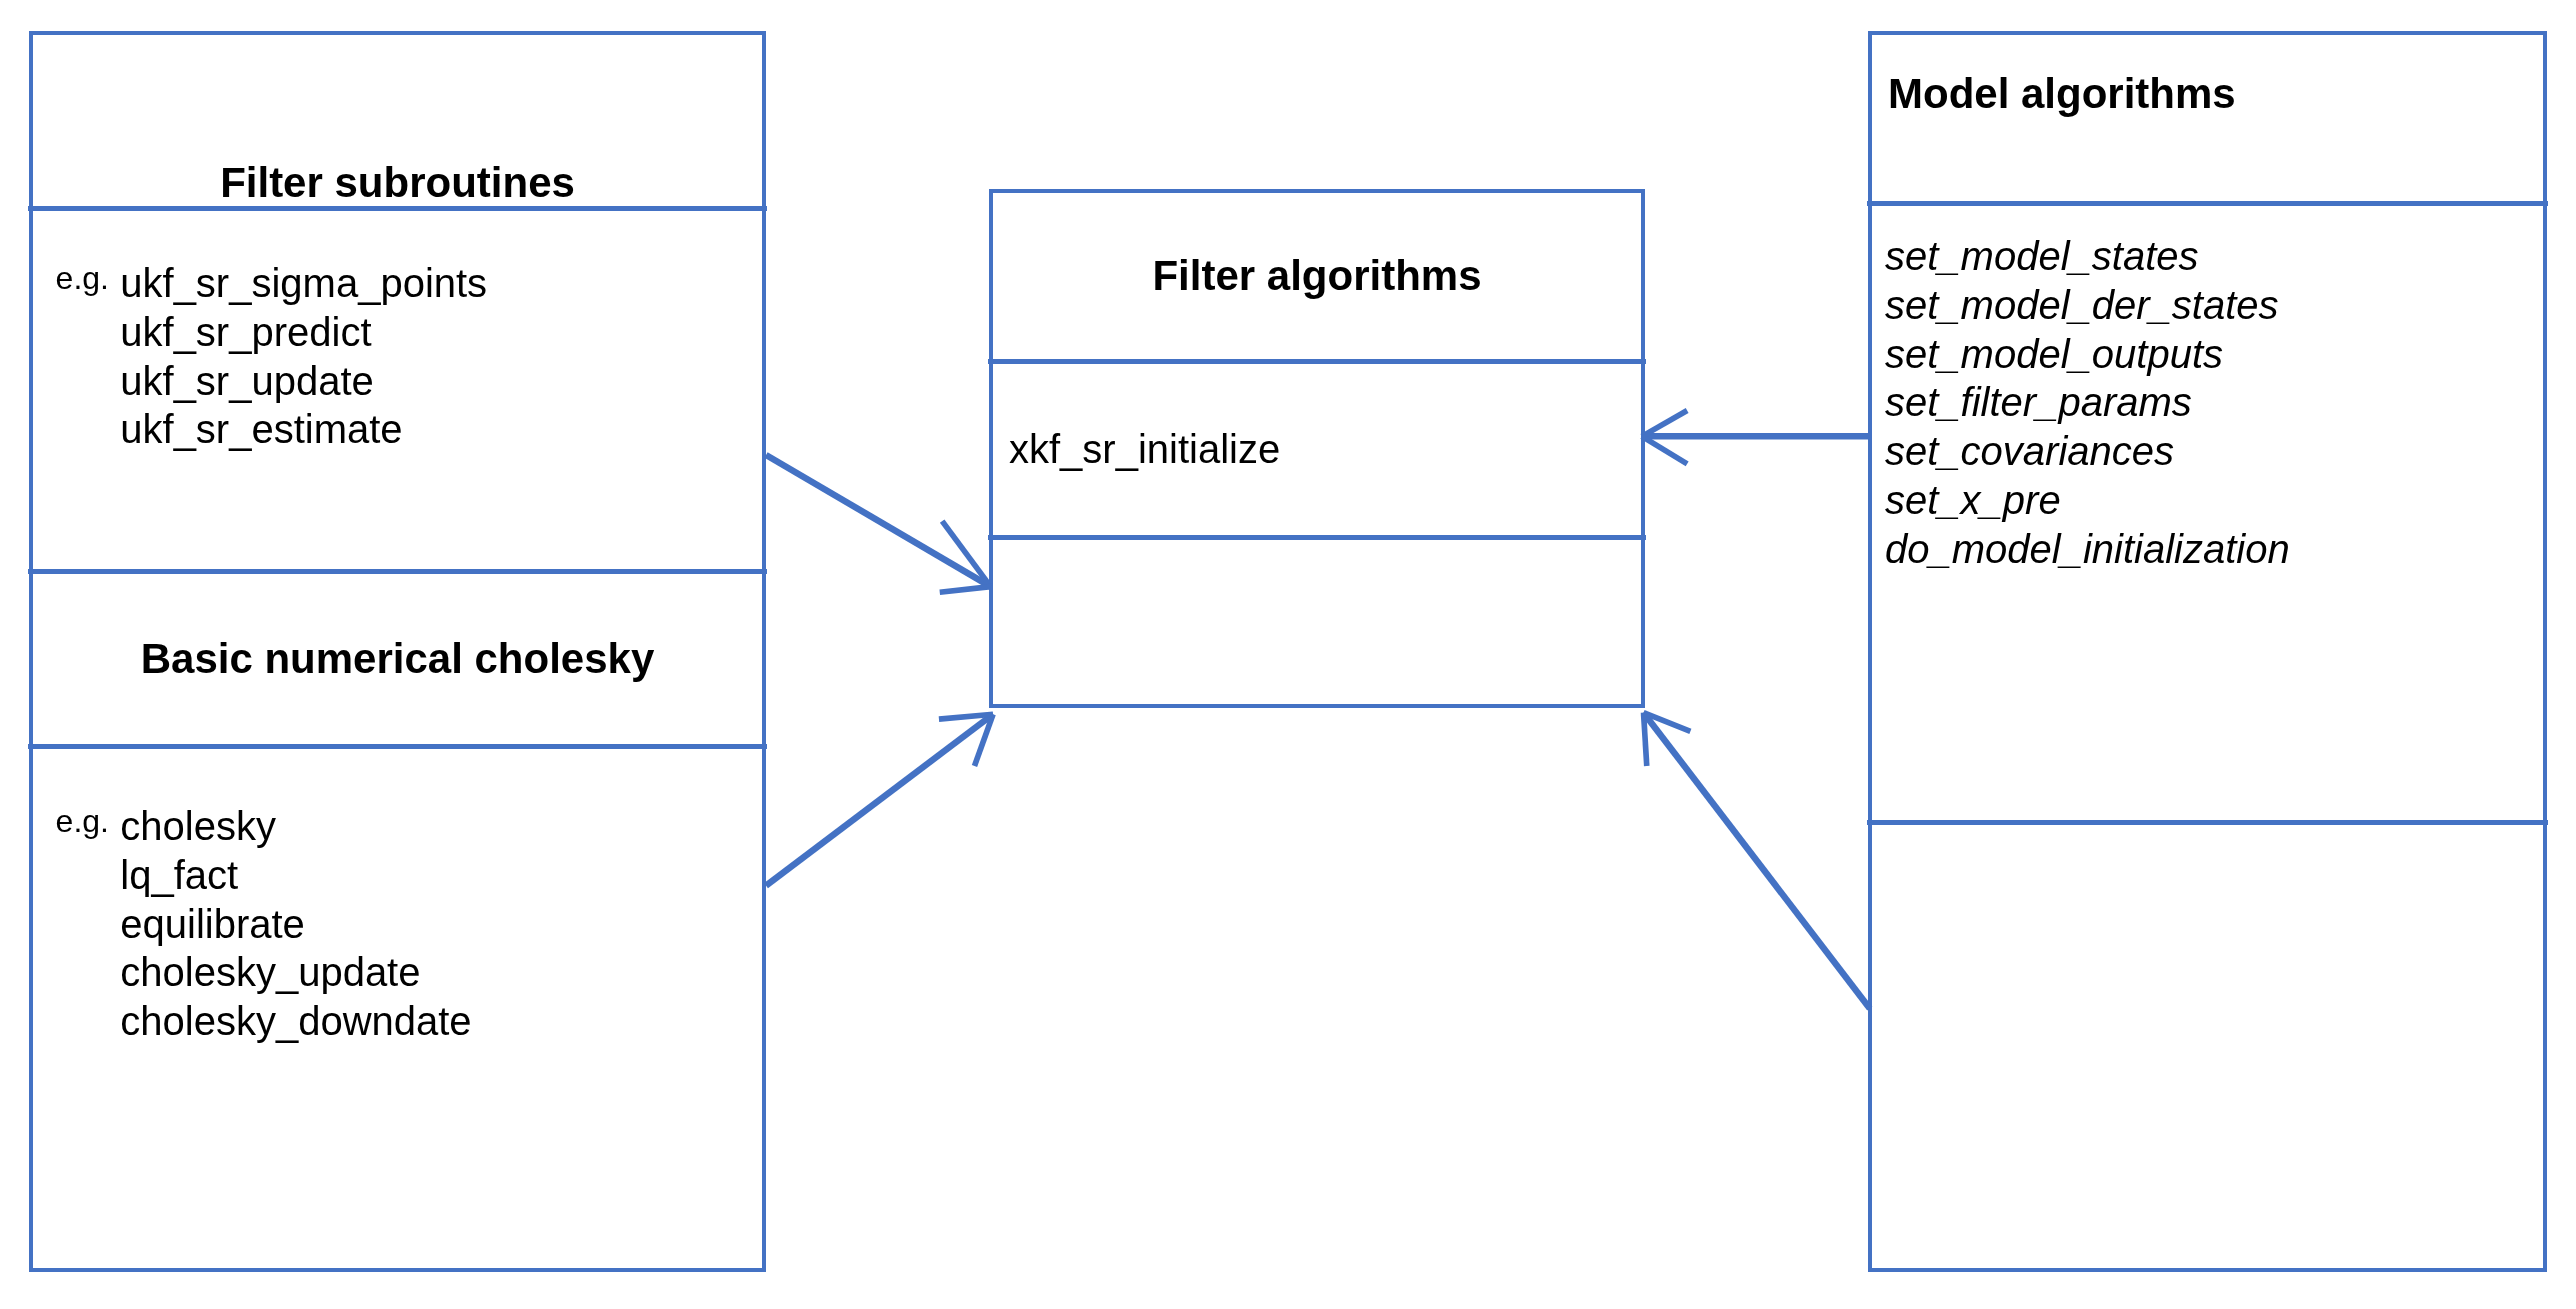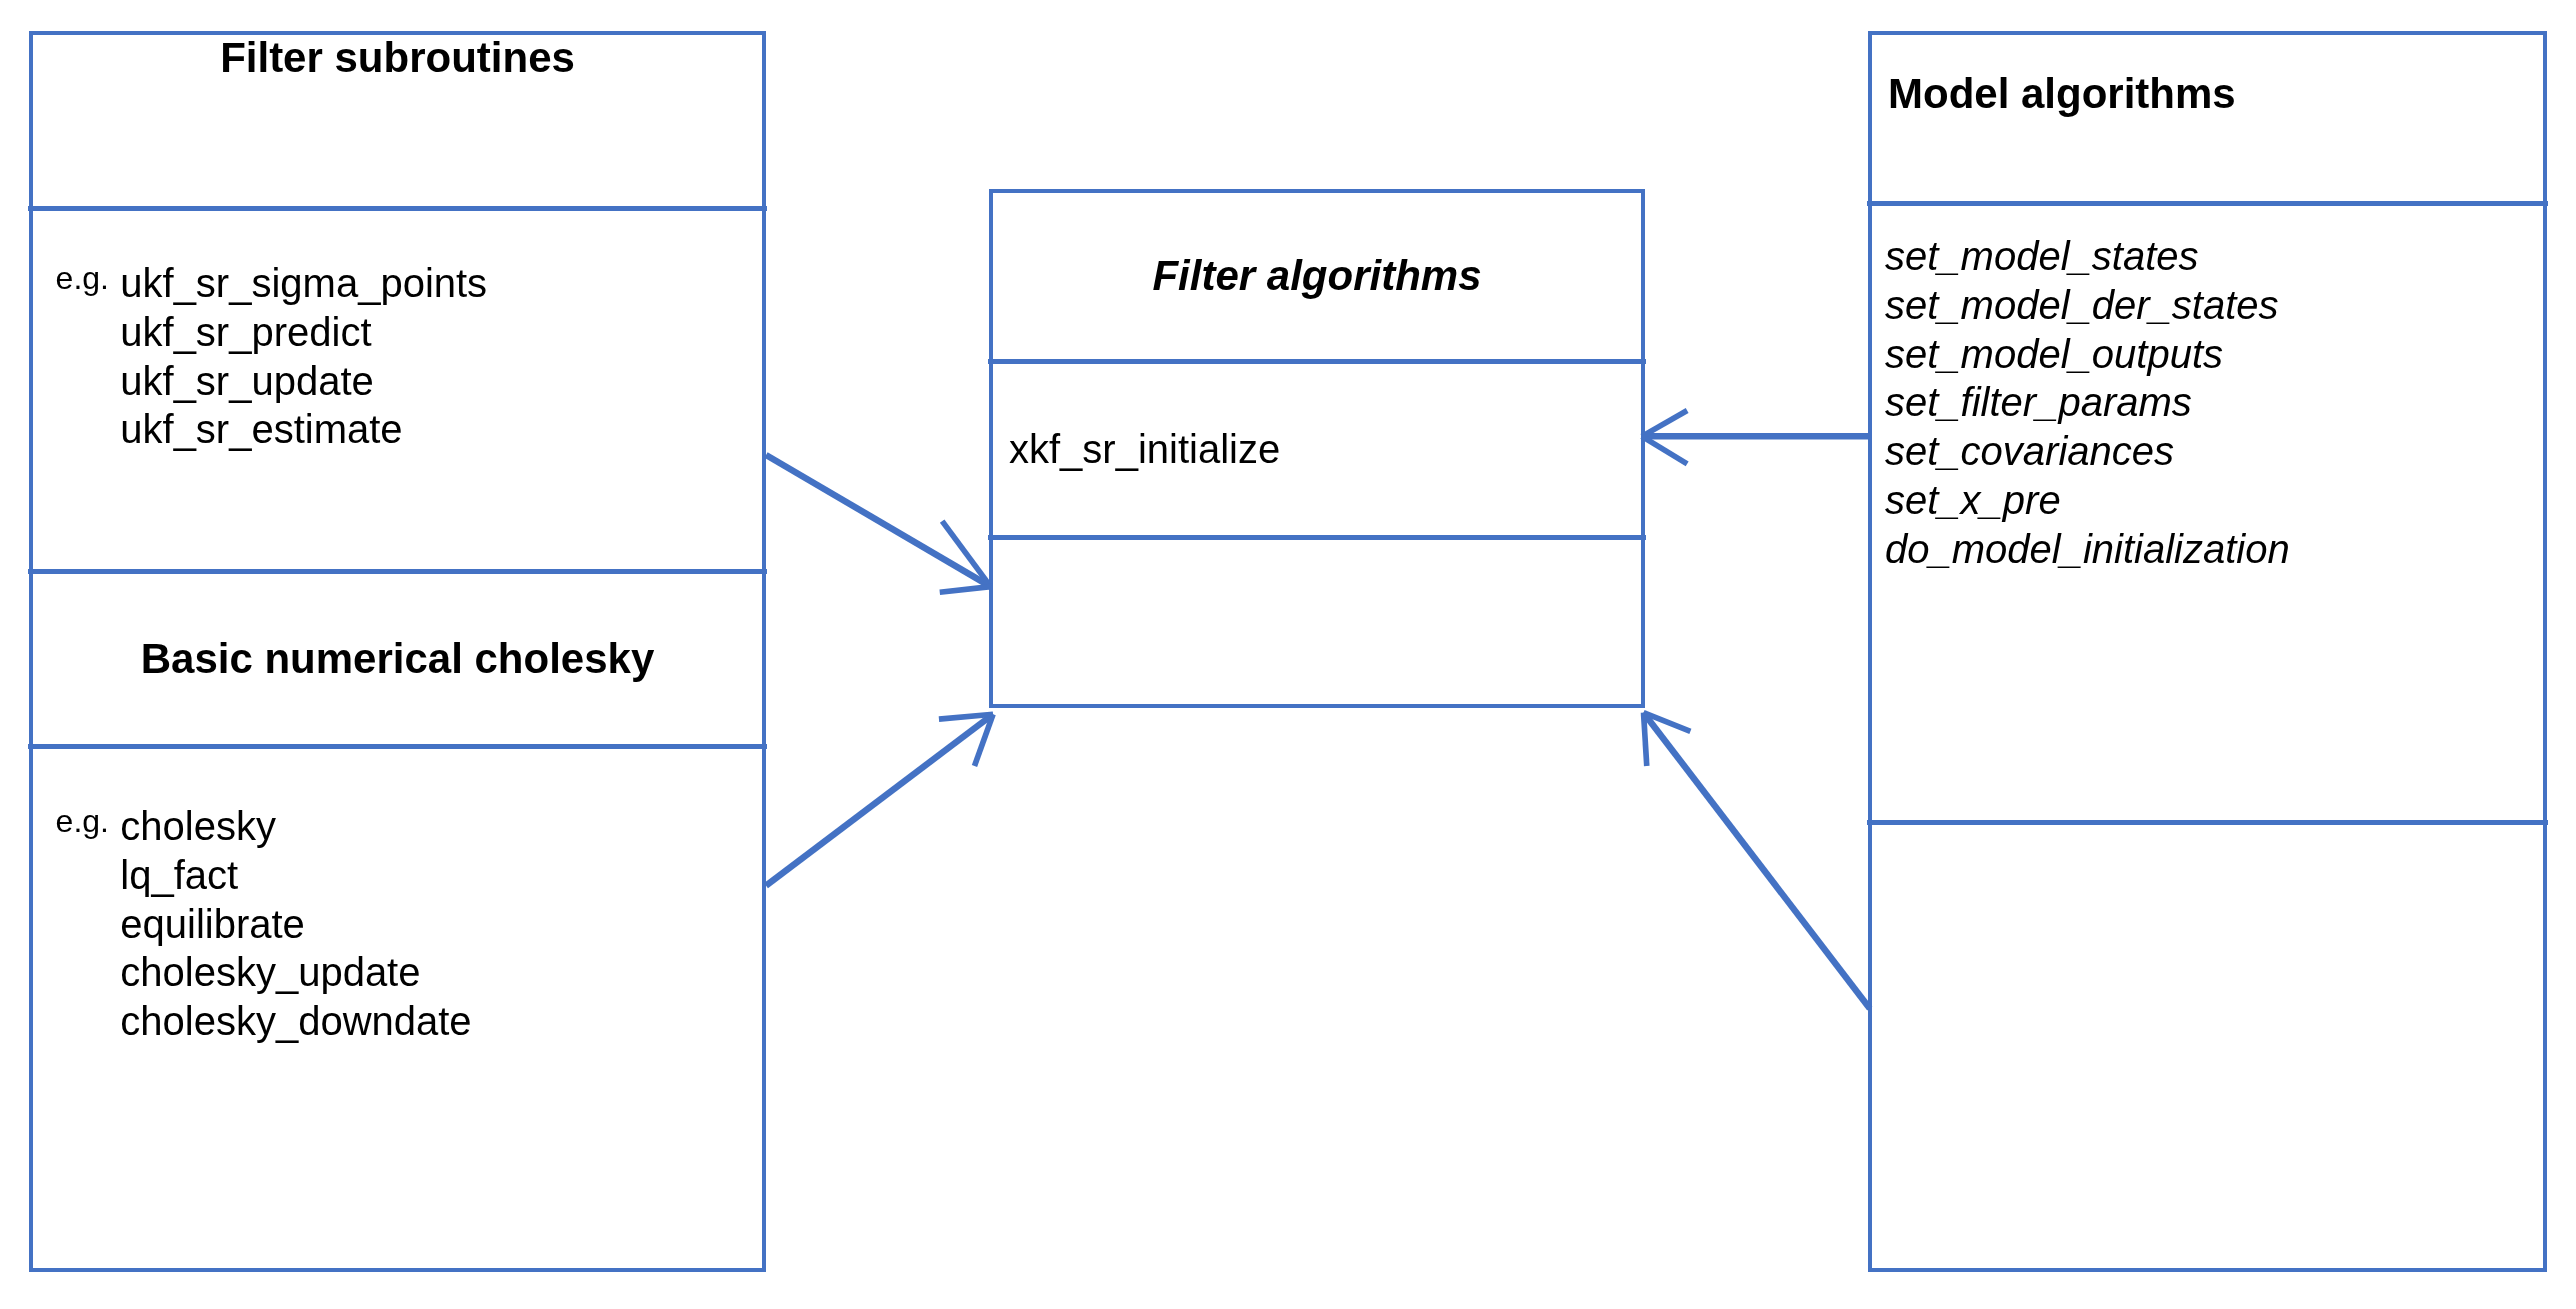--- a/index.html
+++ b/index.html
@@ -78,21 +78,21 @@
     pointer-events: none;
   }
 </style>
 </head>
 <body>
 
 <div id="canvas">
 
   <div class="box" style="left:29px; top:31px; width:737px; height:1241px;">
 
-    <div class="section" style="top:0px; height:171px; display:flex; align-items:flex-start; justify-content:center;">
+    <div class="section" style="top:0px; height:171px; display:flex; align-items:flex-end; justify-content:center;">
       <div class="title">Filter subroutines</div>
     </div>
     <div class="divider" style="top:171px;"></div>
 
     <div class="section" style="top:176px; height:358px;">
       <div class="eg-list" style="left:22.6px; top:48px;">
         <div class="eg-label">e.g.</div>
         <div class="eg-items">
           <div class="item">ukf_sr_sigma_points</div>
           <div class="item">ukf_sr_predict</div>
@@ -117,21 +117,21 @@
           <div class="item">equilibrate</div>
           <div class="item">cholesky_update</div>
           <div class="item">cholesky_downdate</div>
         </div>
       </div>
     </div>
   </div>
 
   <div class="box" style="left:989px; top:189px; width:656px; height:519px;">
 
-    <div class="section" style="top:0px; height:166px; display:flex; align-items:center; justify-content:center;font-style:italic;">
+    <div class="section" style="top:0px; height:166px; display:flex; align-items:center; justify-content:center;">
       <div class="title">Filter algorithms</div>
     </div>
     <div class="divider" style="top:166px;"></div>
 
     <div class="section" style="top:171px; height:170px; display:flex; align-items:center;">
       <div class="item" style="padding-left:16px;">xkf_sr_initialize</div>
     </div>
     <div class="divider" style="top:342px;"></div>
 
   </div>

